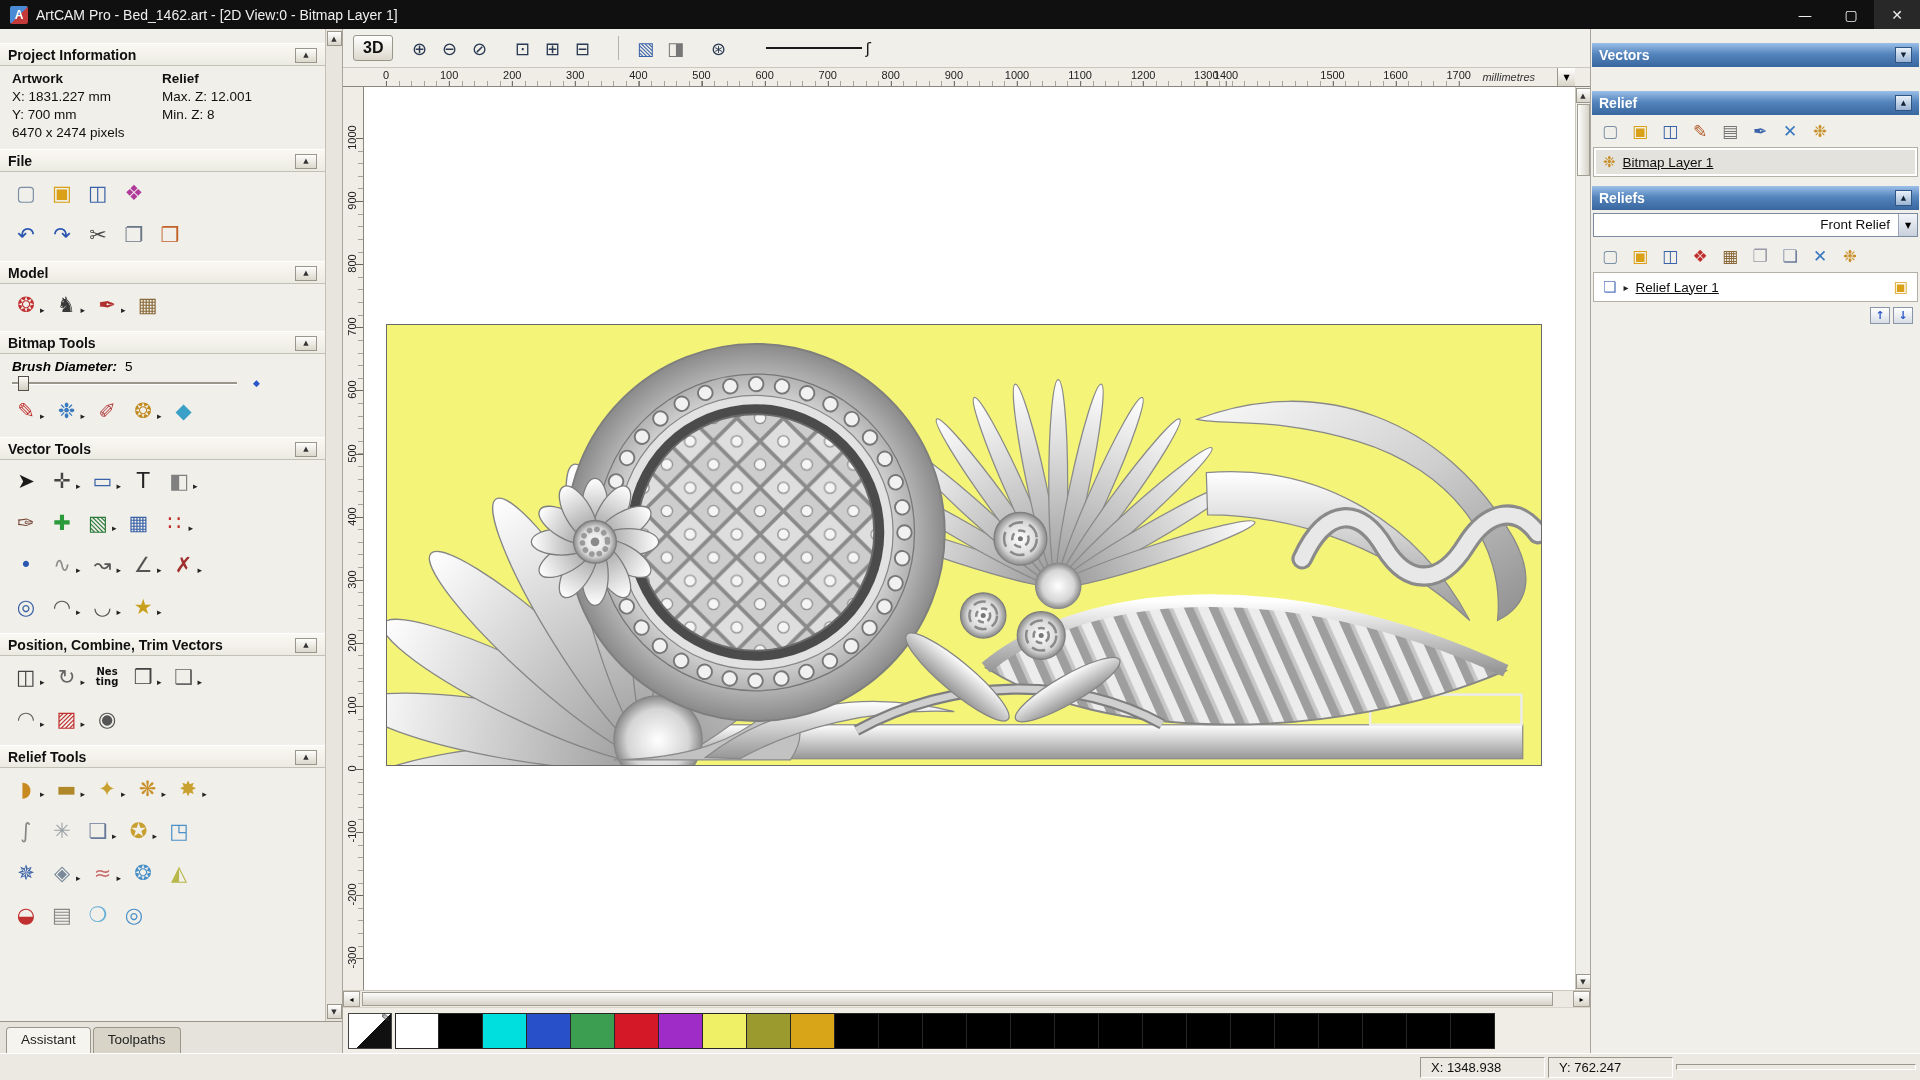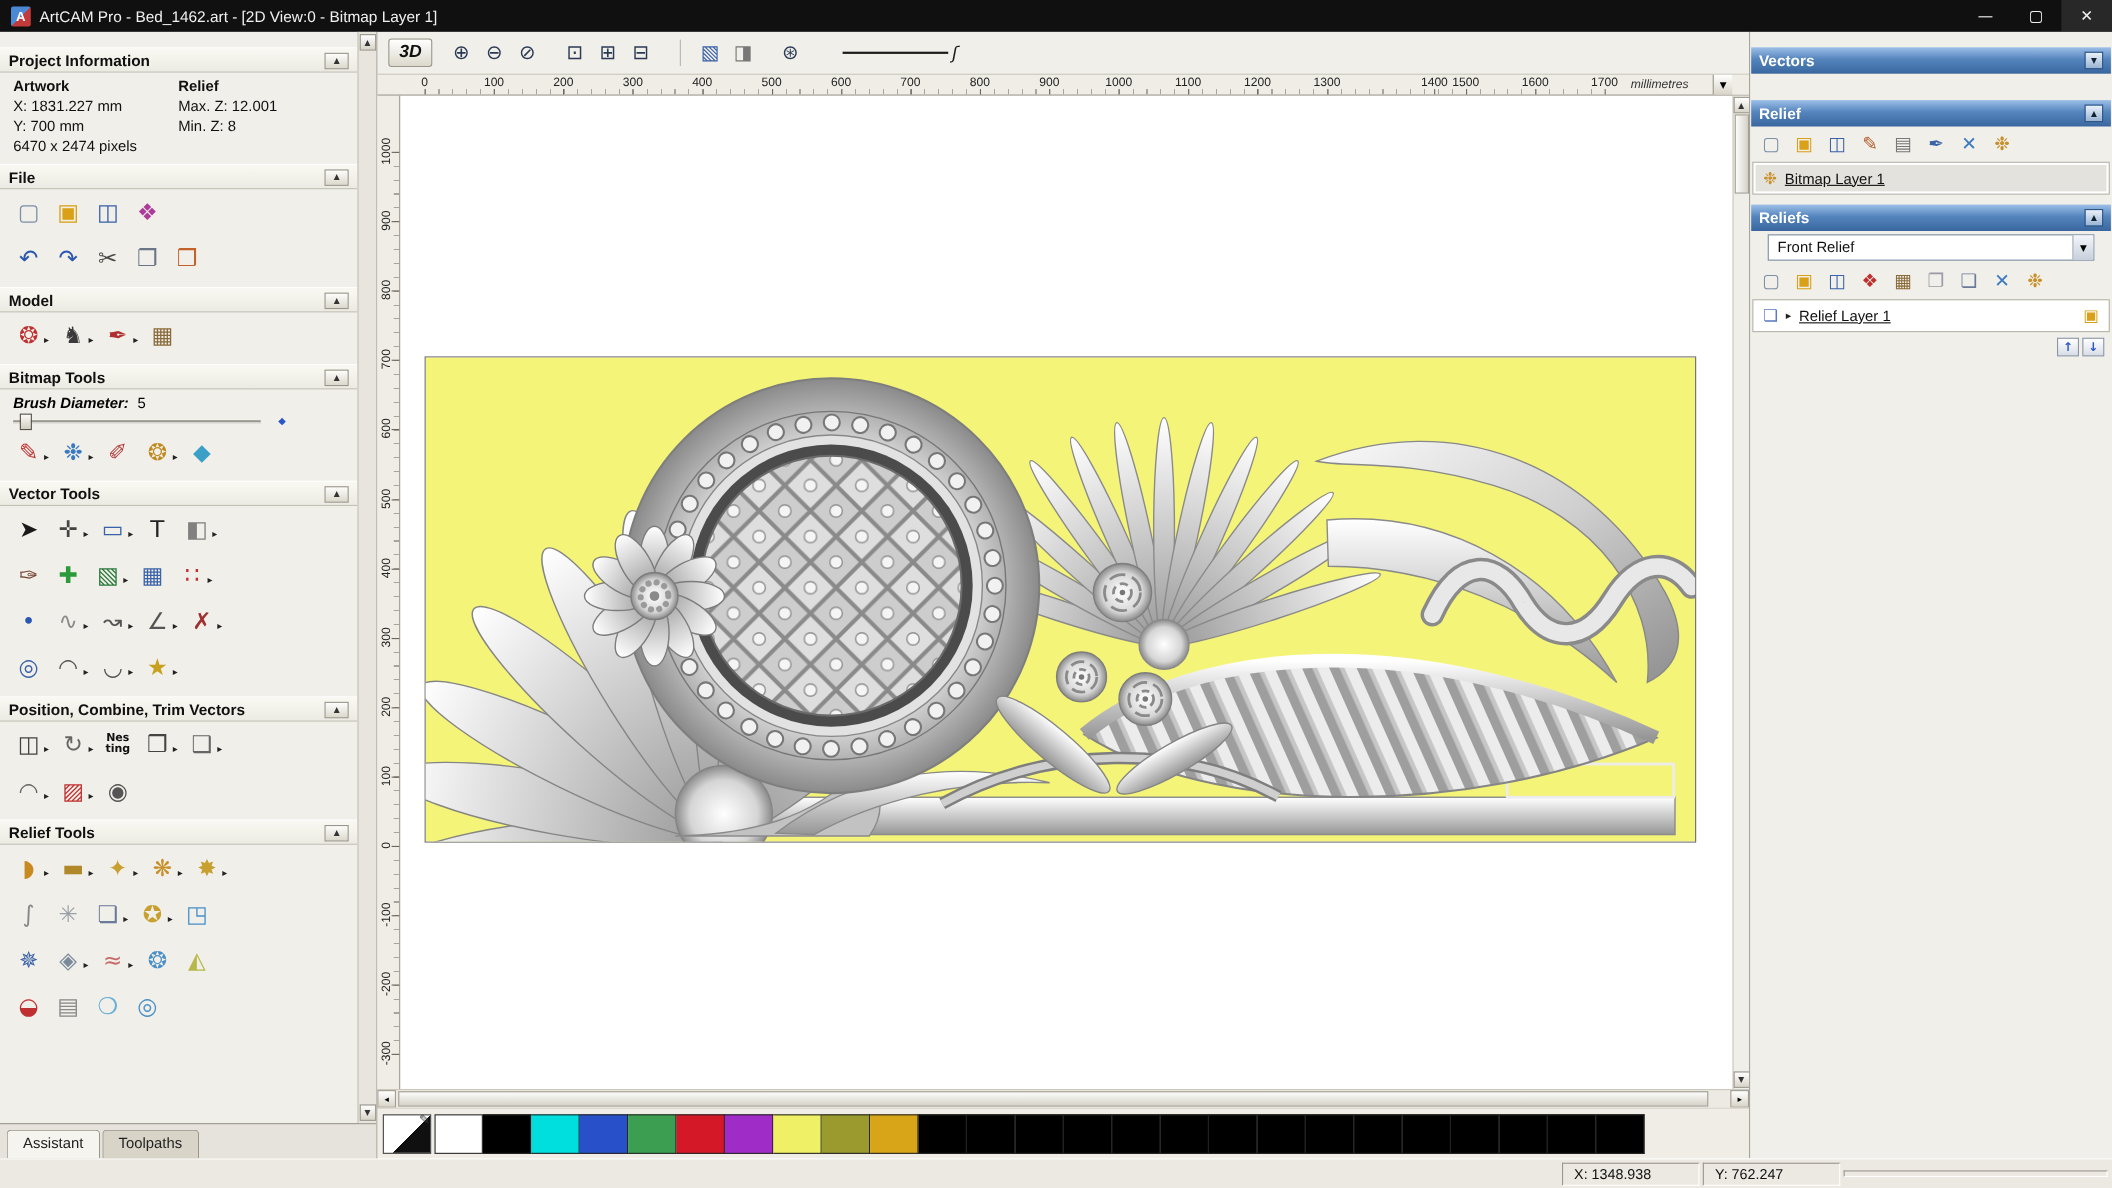--- a/index.html
+++ b/index.html
@@ -43,21 +43,21 @@
   .lp-scrollbar { position:absolute; right:0; top:0; bottom:32px; width:17px; background:#e8e5de; border-left:1px solid #c4c0b6; display:flex; flex-direction:column; justify-content:space-between; align-items:center; padding:2px 0; }
   .sb-btn { width:15px; height:15px; border:1px solid #9a968c; background:linear-gradient(#ffffff,#d8d4c8); font-size:7px; color:#333; display:flex; align-items:center; justify-content:center; cursor:pointer; flex:none; font-family:"DejaVu Sans",sans-serif; }
   .sb-spacer { flex:1; }
 
   .lp-tabs, .rp-tabs { height:32px; flex:none; border-top:1px solid #9a968c; display:flex; align-items:flex-end; padding:0 6px; gap:2px; background:#e6e3dc; }
   .tab { padding:4px 14px 6px; font-size:13.5px; border:1px solid #9a968c; border-bottom:none; border-radius:4px 4px 0 0; background:#d8d4c8; color:#222; cursor:pointer; }
   .tab.active { background:#f6f4ee; }
 
   
   .center { flex:1; display:flex; flex-direction:column; min-width:0; background:#f1efe9; }
-  .c-toolbar { height:38px; flex:none; display:flex; align-items:center; padding:0 10px; gap:3px;font-style:italic; }
+  .c-toolbar { height:38px; flex:none; display:flex; align-items:center; padding:0 10px; gap:3px; }
   .btn-3d { font-weight:bold; font-size:16px; padding:3px 9px; border:1px solid #9a968c; border-radius:3px; background:linear-g radient(#ffffff,#dcd8cc); background:linear-gradient(#ffffff,#dcd8cc); cursor:pointer; margin-right:8px; color:#101010; }
   .tb-group { display:flex; align-items:center; margin-right:10px; }
   .tb-group .tool { width:30px; height:28px; font-size:18px; }
   .tb-sep { width:1px; height:24px; background:#b8b4aa; margin:0 8px; }
   .line-widget { display:flex; align-items:center; margin-left:20px; gap:3px; }
   .line-sample { width:96px; height:0; border-top:2px solid #1a1a1a; }
   .line-hook { font-size:16px; color:#1a1a1a; font-family:"DejaVu Sans",sans-serif; }
 
   .ruler-row { height:20px; flex:none; display:flex; background:#efede6; border-top:1px solid #cbc7bd; border-bottom:1px solid #8a867c; }
   .h-ruler { flex:1; position:relative; overflow:hidden; }
@@ -100,21 +100,21 @@
   .rp-toolbar { display:flex; align-items:center; padding:2px 4px; flex:none; }
   .rp-toolbar .tool { width:30px; height:27px; font-size:17px; }
   .layer-list { background:#fff; border:1px solid #b4b0a6; margin:1px 2px; padding:2px; flex:none; }
   .layer-row { display:flex; align-items:center; gap:7px; padding:3px 7px; font-size:13.5px; color:#101010; cursor:pointer; }
   .layer-row.selected { background:#e4e2dc; }
   .layer-icon { font-size:15px; font-family:"DejaVu Sans",sans-serif; }
   .expand-arrow { font-size:10px; color:#222; cursor:pointer; font-family:"DejaVu Sans",sans-serif; }
   .layer-label { flex:1;text-decoration:underline; }
   .updown-row { display:flex; justify-content:flex-end; gap:3px; padding:4px 7px; flex:none; }
   .ud-btn { width:20px; height:17px; border:1px solid #8a96a8; background:linear-gradient(#ffffff,#d8dde6); color:#2a56c8; font-size:11px; font-weight:bold; display:flex; align-items:center; justify-content:center; cursor:pointer; font-family:"DejaVu Sans",sans-serif; }
-  .dropdown { display:flex; height:24px; margin:3px 16px; border:1px solid #7a8aa0; background:#fff; flex:none; }
+  .dropdown { display:flex; height:24px; margin:3px 2px; border:1px solid #7a8aa0; background:#fff; flex:none;text-align:right; }
   .dropdown-value { flex:1; font-size:13.5px; padding:3px 8px; color:#101010; }
   .dropdown-btn { width:19px; border-left:1px solid #9aa6b8; background:linear-gradient(#f4f6fa,#c8d0dc); font-size:8px; display:flex; align-items:center; justify-content:center; cursor:pointer; font-family:"DejaVu Sans",sans-serif; }
   .rp-spacer { flex:1; }
 
   
   .statusbar { height:27px; flex:none; background:#ece9e2; border-top:1px solid #fff; display:flex; align-items:center; padding:2px 4px; gap:3px; }
   .status-fill { flex:1; }
   .status-cell { border:1px solid; border-color:#9a968c #ffffff #ffffff #9a968c; font-size:13px; padding:2px 10px; min-width:125px; color:#101010; background:#ece9e2; }
   .status-cell.status-empty { min-width:240px; }
 </style>
@@ -384,21 +384,21 @@
             <span class="htick" style="left: 295.4px;">400</span>
             <span class="htick" style="left: 358.5px;">500</span>
             <span class="htick" style="left: 421.6px;">600</span>
             <span class="htick" style="left: 484.7px;">700</span>
             <span class="htick" style="left: 547.8px;">800</span>
             <span class="htick" style="left: 610.9px;">900</span>
             <span class="htick" style="left: 674px;">1000</span>
             <span class="htick" style="left: 737.1px;">1100</span>
             <span class="htick" style="left: 800.2px;">1200</span>
             <span class="htick" style="left: 863.3px;">1300</span>
-            <span class="htick" style="left: 961px;">1400</span>
+            <span class="htick" style="left: 883px;">1400</span>
             <span class="htick" style="left: 989.5px;">1500</span>
             <span class="htick" style="left: 1052.6px;">1600</span>
             <span class="htick" style="left: 1115.7px;">1700</span>
           </div>
         <span class="ruler-dd">▼</span>
         <span class="ruler-corner"></span>
       </div>
 
       <div class="c-body">
         <div class="v-ruler">

